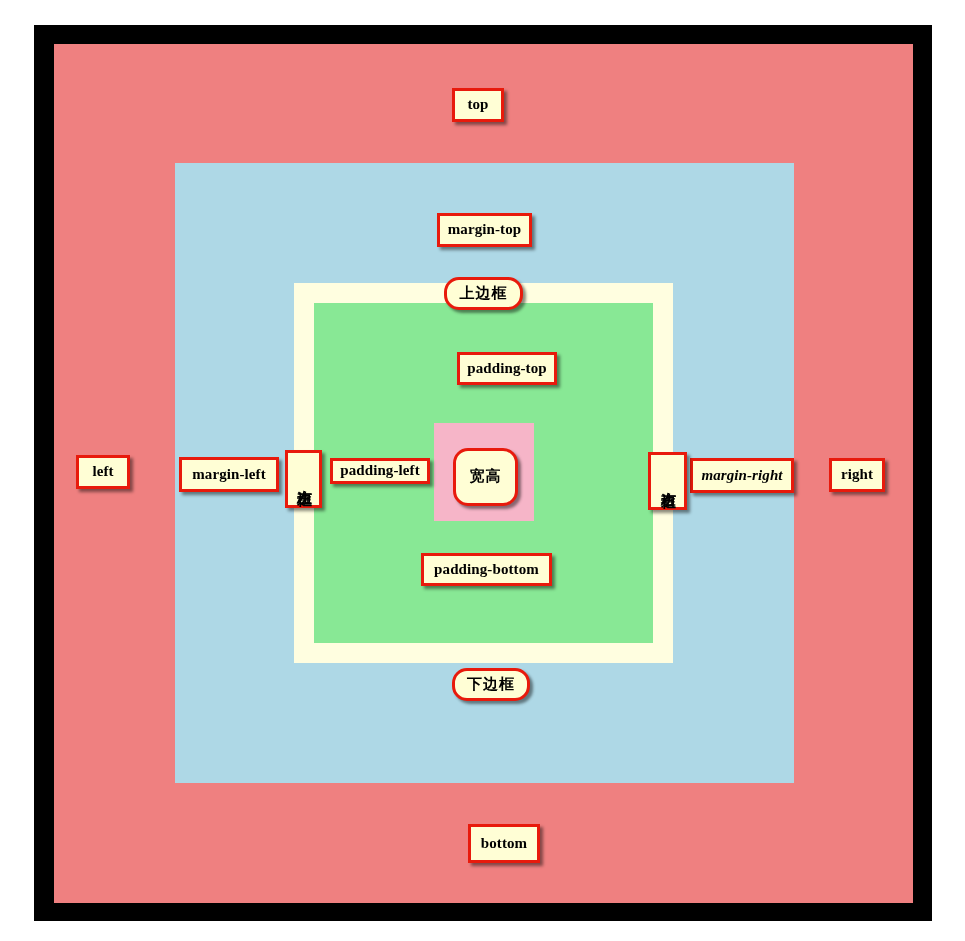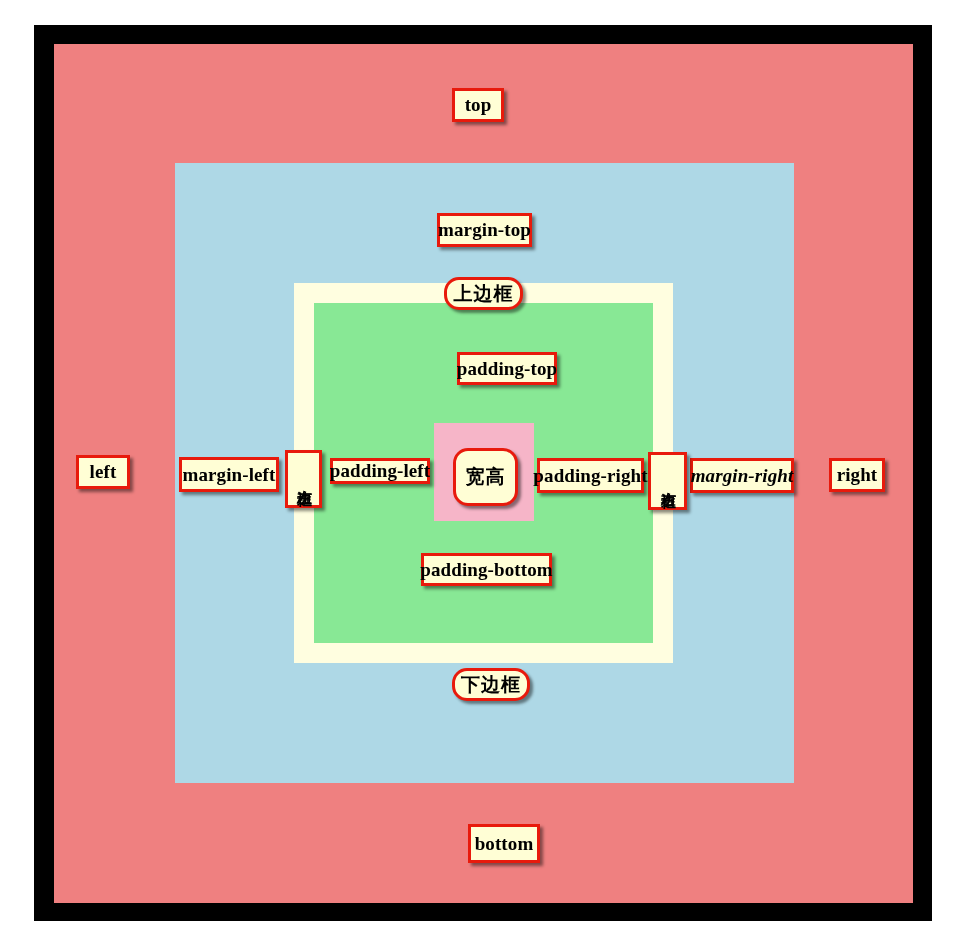--- a/index.html
+++ b/index.html
@@ -61,39 +61,39 @@
 
   
   .label {
     position: absolute;
     box-sizing: border-box;
     background: #fffed5;
     border: 3px solid #e81a0c;
     box-shadow: 3px 3px 3px rgba(0, 0, 0, 0.45);
     color: #000000;
     font-weight: bold;
-    font-size: 19px;
+    font-size: 15px;
     line-height: 1.05;
     display: flex;
     align-items: center;
     justify-content: center;
     text-align: center;
     white-space: nowrap;
     letter-spacing: 0.1px;
   }
   
   .label.vertical {
     white-space: normal;
     writing-mode: vertical-rl;
     text-orientation: upright;
     letter-spacing: 1px;
     font-size: 15px;
   }
   .label.cjk {
-    font-size: 19px;
+    font-size: 15px;
     letter-spacing: 1px;
     border-radius: 15px;
   }
 
   
   #label-top            { left: 452px; top:  88px; width:  52px; height: 34px; }
   #label-bottom         { left: 456px; top: 824px; width:  72px; height: 39px; margin-left: 12px; }
   #label-left           { left:  76px; top: 455px; width:  54px; height: 34px; }
   #label-right          { left: 829px; top: 458px; width:  56px; height: 34px; }
 
@@ -136,17 +136,16 @@
   <div class="label" id="label-margin-right">margin-right</div>
 
   <div class="label cjk" id="label-border-top">上边框</div>
   <div class="label cjk" id="label-border-bottom">下边框</div>
   <div class="label vertical" id="label-border-left">左边框</div>
   <div class="label vertical" id="label-border-right">右边框</div>
 
   <div class="label" id="label-padding-top">padding-top</div>
   <div class="label" id="label-padding-bottom">padding-bottom</div>
   <div class="label" id="label-padding-left">padding-left</div>
-  <div class="label" id="label-padding-right">padding-right</div>
 
   <div class="label cjk" id="label-content">宽高</div>
 
 </div>
 
 </body></html>

